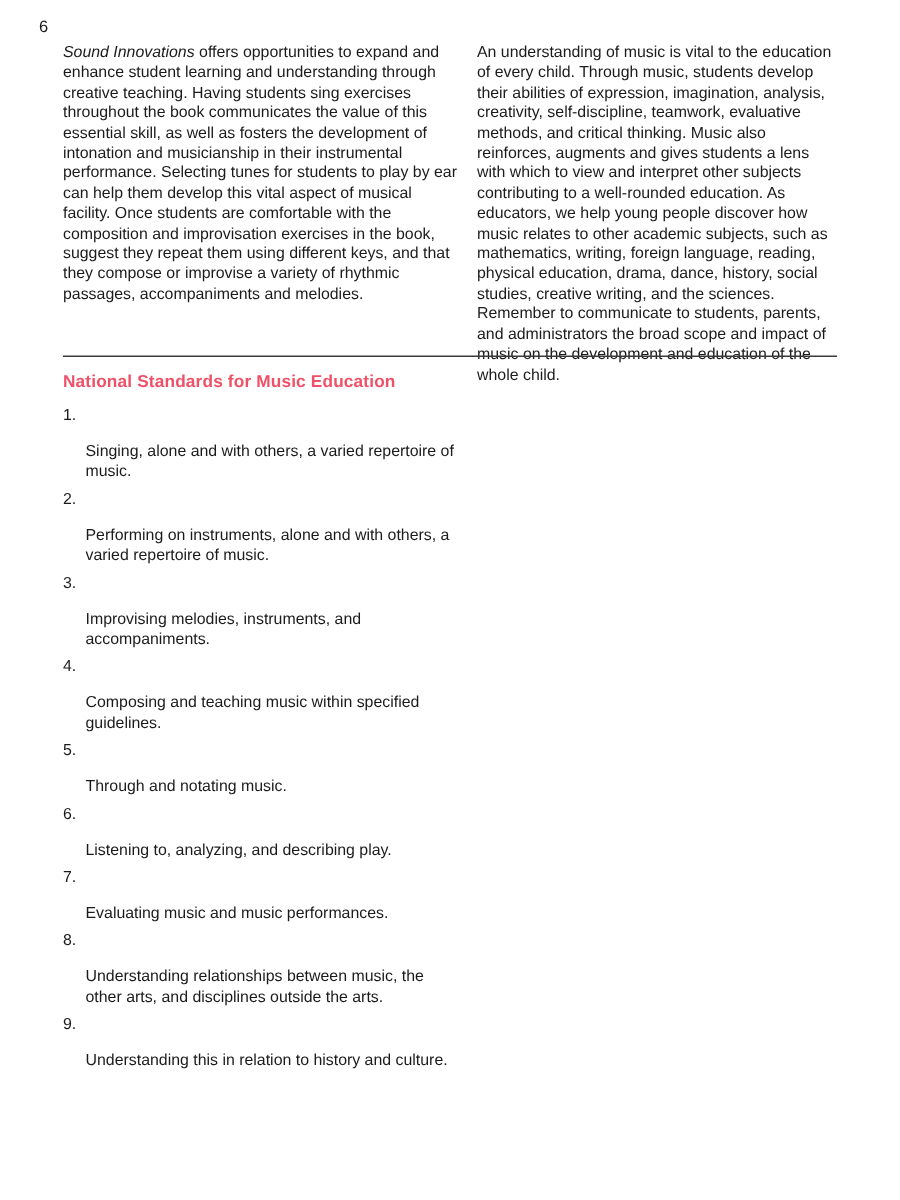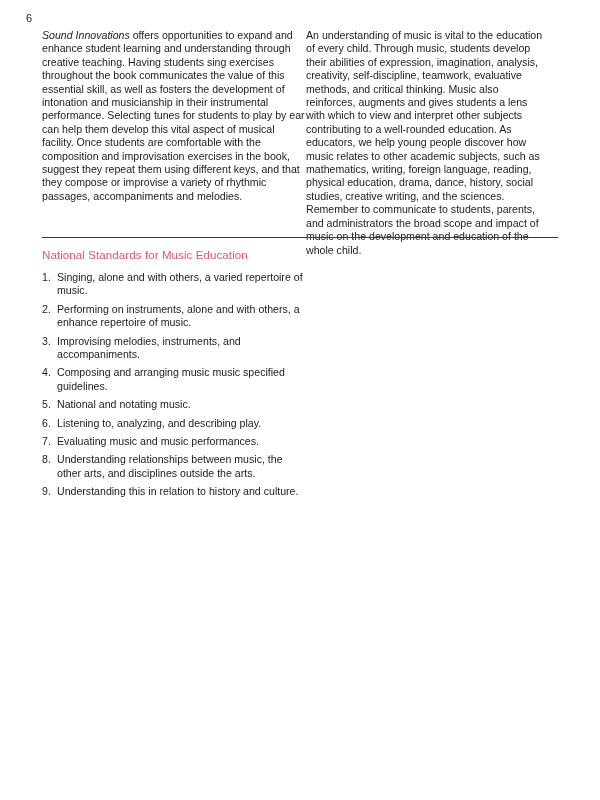--- a/index.html
+++ b/index.html
@@ -19,20 +19,21 @@
     top: 12px;
     font-size: 11px;
     color: #1b1b1b;
   }
   .columns {
     position: absolute;
     left: 42px;
     top: 29px;
     width: 516px;
     display: flex;
+    gap: 12px;
   }
   .col-left { width: 264px; }
   .col-right { width: 240px; }
   .body-text {
     font-size: 10.6px;
     line-height: 13.4px;
     text-align: left;
     color: #1b1b1b;
   }
   .italic { font-style: italic; }
@@ -45,33 +46,33 @@
     border-top: 1px solid #3a3a3a;
   }
   .standards {
     position: absolute;
     left: 42px;
     top: 249px;
     width: 266px;
   }
   .standards-heading {
     font-size: 11.5px;
-    font-weight: normal;
+    font-weight: bold;
     margin-bottom: 10px;
     letter-spacing: 0.1px;
   }
   .standards-list { list-style: none; }
   .standards-item {
     display: flex;
     font-size: 10.6px;
     line-height: 13.4px;
     margin-bottom: 5px;
   }
   .num { flex: 0 0 15px; width: 15px; }
-  .item-text { flex: 1; }
+  .item-text { flex: 1; margin-top: 24px; }
 </style>
 </head>
 <body>
 
 <div class="page">
 
   <div class="page-number">6</div>
 
   <div class="columns">
     <p class="col-left body-text"><span class="italic">Sound Innovations</span><span> offers opportunities to expand and enhance student learning and understanding through creative teaching. Having students sing exercises throughout the book communicates the value of this essential skill, as well as fosters the development of intonation and musicianship in their instrumental performance. Selecting tunes for students to play by ear can help them develop this vital aspect of musical facility. Once students are comfortable with the composition and improvisation exercises in the book, suggest they repeat them using different keys, and that they compose or improvise a variety of rhythmic passages, accompaniments and melodies.</span></p>
@@ -84,36 +85,36 @@
     <h2 class="standards-heading" style="color: rgb(239, 81, 104);">National Standards for Music Education</h2>
     <ol class="standards-list">
 
         <li class="standards-item">
           <span class="num">1.</span>
           <span class="item-text">Singing, alone and with others, a varied repertoire of music.</span>
         </li>
 
         <li class="standards-item">
           <span class="num">2.</span>
-          <span class="item-text">Performing on instruments, alone and with others, a enhance repertoire of music.</span>
+          <span class="item-text">Performing on instruments, alone and with others, a varied repertoire of music.</span>
         </li>
 
         <li class="standards-item">
           <span class="num">3.</span>
           <span class="item-text">Improvising melodies, instruments, and accompaniments.</span>
         </li>
 
         <li class="standards-item">
           <span class="num">4.</span>
-          <span class="item-text">Composing and arranging music music specified guidelines.</span>
+          <span class="item-text">Composing and teaching music within specified guidelines.</span>
         </li>
 
         <li class="standards-item">
           <span class="num">5.</span>
-          <span class="item-text">National and notating music.</span>
+          <span class="item-text">Through and notating music.</span>
         </li>
 
         <li class="standards-item">
           <span class="num">6.</span>
           <span class="item-text">Listening to, analyzing, and describing play.</span>
         </li>
 
         <li class="standards-item">
           <span class="num">7.</span>
           <span class="item-text">Evaluating music and music performances.</span>

